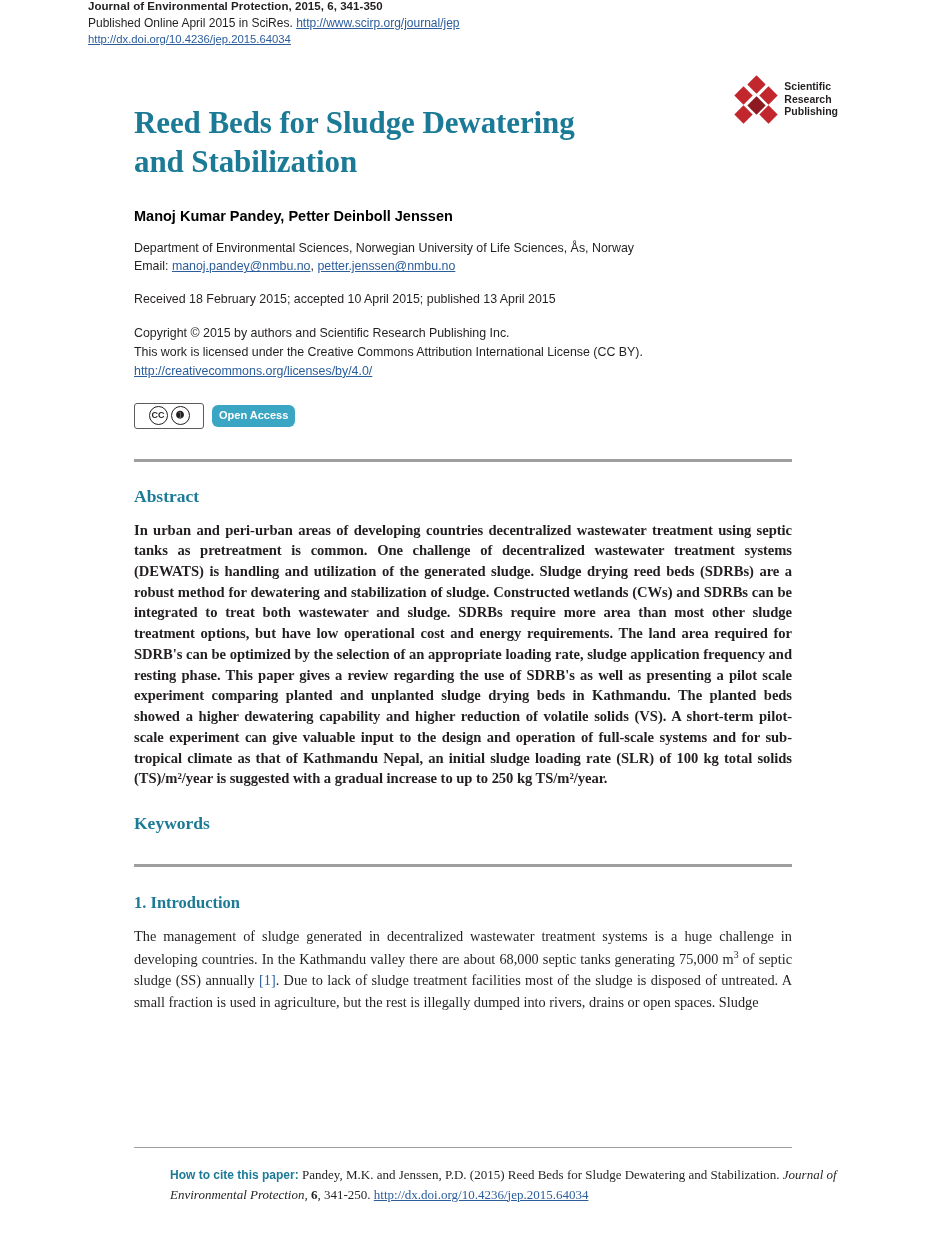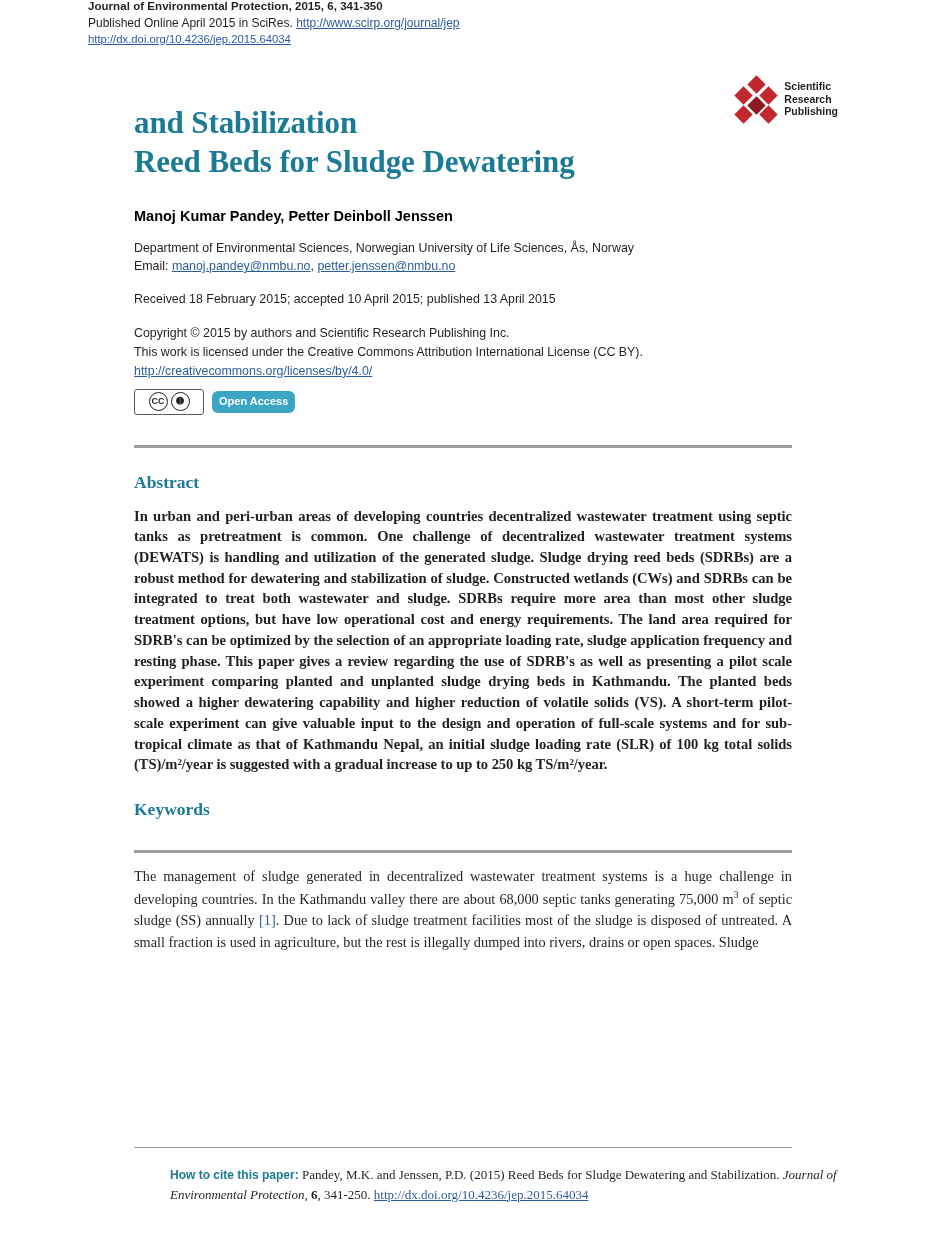--- a/index.html
+++ b/index.html
@@ -120,21 +120,21 @@
   .copyright {
     font-size: 12.4px;
     margin-top: 18px;
     line-height: 1.52;
   }
   .copyright a {
     color: #2b5d9c;
     text-decoration: underline;
   }
   .badges {
-    margin-top: 8px;
+    margin-top: 22px;
     display: flex;
     align-items: center;
     gap: 8px;
   }
   .cc-badge {
     width: 68px;
     height: 24px;
     border: 1px solid #5b5b5b;
     border-radius: 3px;
     background: #ffffff;
@@ -272,22 +272,22 @@
       </div>
       <div class="logo-text">
         <div>Scientific</div>
         <div>Research</div>
         <div>Publishing</div>
       </div>
     </div>
   </div>
 
   <h1 class="title">
+    <div>Reed Beds for Sludge Dewatering</div>
     <div>and Stabilization</div>
-    <div>Reed Beds for Sludge Dewatering</div>
   </h1>
 
   <div class="authors-block">
     <div class="authors">Manoj Kumar Pandey, Petter Deinboll Jenssen</div>
     <div class="affil">
       <div>Department of Environmental Sciences, Norwegian University of Life Sciences, Ås, Norway</div>
       <div>
         <span>Email: </span><a href="#">manoj.pandey@nmbu.no</a><span>, </span><a href="#">petter.jenssen@nmbu.no</a>
       </div>
     </div>
@@ -308,20 +308,21 @@
 
   <div class="rule"></div>
 
   <div class="section-head">Abstract</div>
   <div class="abstract-body">In urban and peri-urban areas of developing countries decentralized wastewater treatment using septic tanks as pretreatment is common. One challenge of decentralized wastewater treatment systems (DEWATS) is handling and utilization of the generated sludge. Sludge drying reed beds (SDRBs) are a robust method for dewatering and stabilization of sludge. Constructed wetlands (CWs) and SDRBs can be integrated to treat both wastewater and sludge. SDRBs require more area than most other sludge treatment options, but have low operational cost and energy requirements. The land area required for SDRB's can be optimized by the selection of an appropriate loading rate, sludge application frequency and resting phase. This paper gives a review regarding the use of SDRB's as well as presenting a pilot scale experiment comparing planted and unplanted sludge drying beds in Kathmandu. The planted beds showed a higher dewatering capability and higher reduction of volatile solids (VS). A short-term pilot-scale experiment can give valuable input to the design and operation of full-scale systems and for sub-tropical climate as that of Kathmandu Nepal, an initial sludge loading rate (SLR) of 100 kg total solids (TS)/m²/year is suggested with a gradual increase to up to 250 kg TS/m²/year.</div>
 
   <div class="section-head">Keywords</div>
 
   <div class="rule"></div>
 
+  <div class="intro-head">1. Introduction</div>
   <div class="intro-body">
     <span>The management of sludge generated in decentralized wastewater treatment systems is a huge challenge in developing countries. In the Kathmandu valley there are about 68,000 septic tanks generating 75,000 m</span><sup>3</sup><span> of septic sludge (SS) annually </span><a href="#">[1]</a><span>. Due to lack of sludge treatment facilities most of the sludge is disposed of untreated. A small fraction is used in agriculture, but the rest is illegally dumped into rivers, drains or open spaces. Sludge</span>
   </div>
 
   <div class="footer-rule"></div>
   <div class="footer">
     <span class="howto">How to cite this paper: </span><span>Pandey, M.K. and Jenssen, P.D. (2015) Reed Beds for Sludge Dewatering and Stabilization. </span><em>Journal of Environmental Protection</em><span>, </span><b>6</b><span>, 341-250. </span><a href="#">http://dx.doi.org/10.4236/jep.2015.64034</a>
   </div>
 
 </div>

